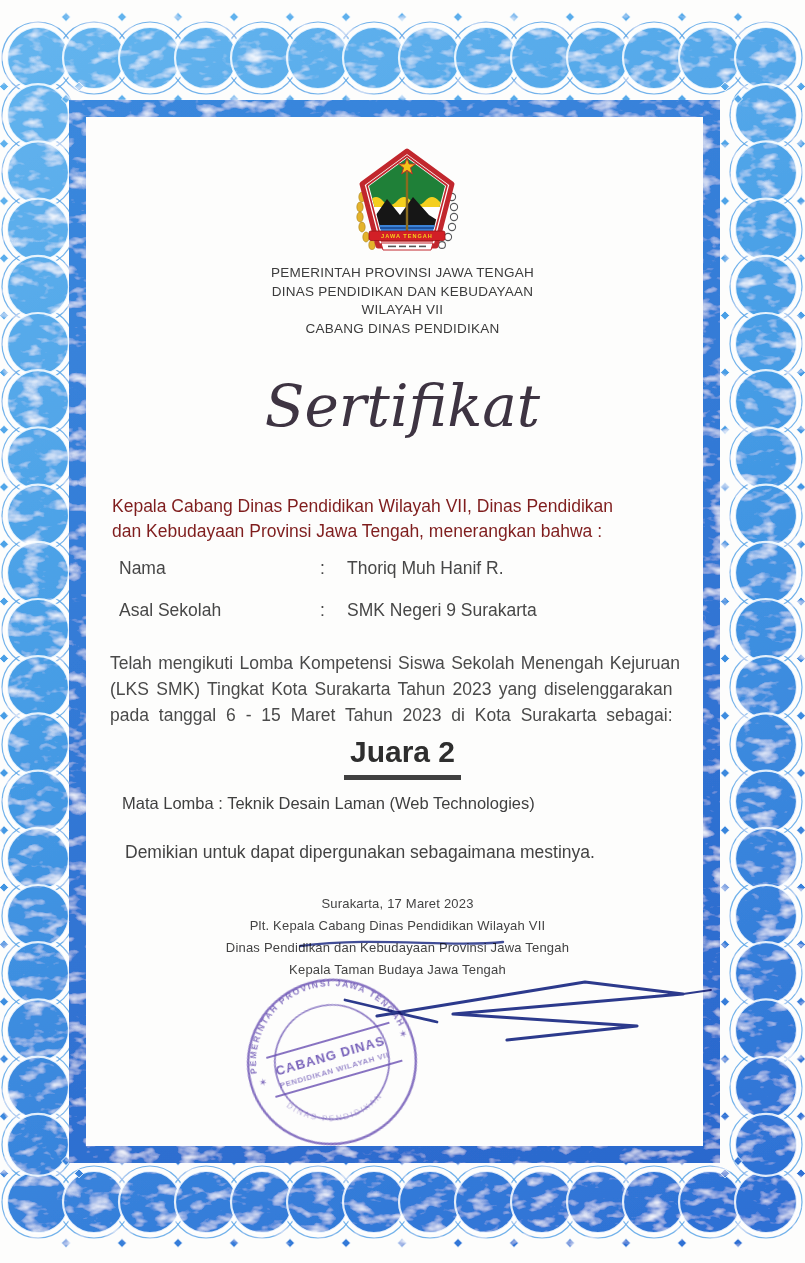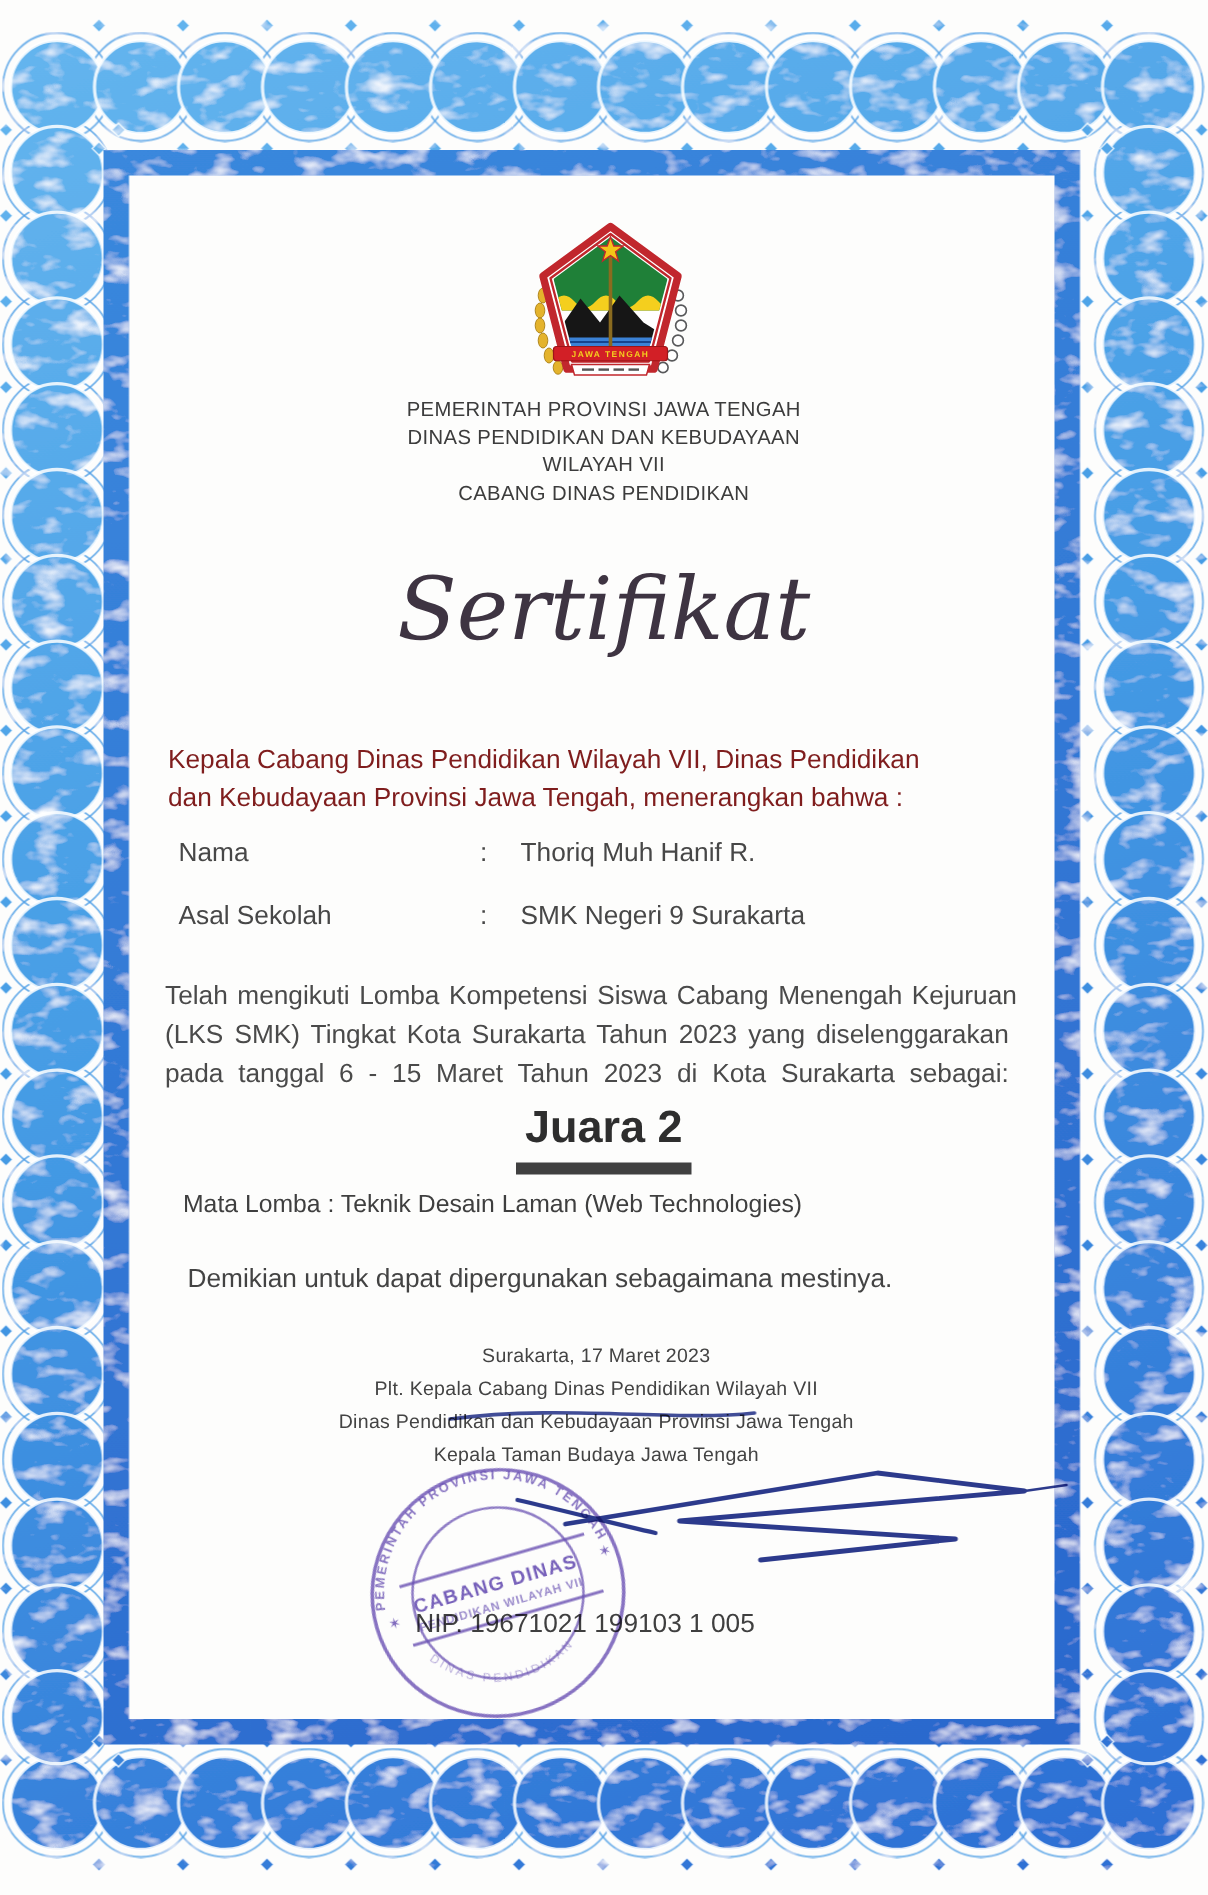--- a/index.html
+++ b/index.html
@@ -19,21 +19,21 @@
   .field-label{position:absolute;left:119px;text-align:right;}
   .field-colon{position:absolute;left:320px;}
   .field-value{position:absolute;left:347px;}
   .row-nama{top:558px;}
   .row-sekolah{top:600px;}
   .body-par{left:110px;top:650px;width:586px;font-size:17.5px;line-height:26px;color:#4a4a4a;}
   .body-par .l1{word-spacing:1.5px;}
   .body-par .l2{word-spacing:2.5px;}
   .body-par .l3{word-spacing:5px;}
   .award{left:0;right:0;top:735px;text-align:center;font-size:30px;font-weight:bold;color:#2e2e2e;}
-  .award span{display:inline-block;border-bottom:8px solid #404040;padding:0 6px 6px 6px;}
+  .award span{display:inline-block;border-bottom:5px solid #404040;padding:0 6px 6px 6px;}
   .category{left:122px;top:794px;font-size:16.5px;color:#3f3f3f;}
   .closing{left:125px;top:842px;font-size:17.5px;color:#434343;}
   .sig-block{left:0;right:10px;top:893px;text-align:center;font-size:13px;line-height:22px;
     color:#434343;letter-spacing:.2px;}
   .signer{left:0;right:25px;top:1071px;text-align:center;font-size:17.5px;line-height:22px;color:#3f3f3f;}
   .stamp-svg{left:232px;top:968px;width:206px;height:184px;mix-blend-mode:multiply;}
   .sign-svg{left:285px;top:930px;width:430px;height:140px;mix-blend-mode:multiply;}
   #border-svg{left:0;top:0;width:805px;height:1263px;}
 </style>
 </head>
@@ -403,41 +403,40 @@
   <span class="field-colon">:</span>
   <span class="field-value">Thoriq Muh Hanif R.</span>
 </div>
 <div class="abs field-row row-sekolah">
   <span class="field-label">Asal Sekolah</span>
   <span class="field-colon">:</span>
   <span class="field-value">SMK Negeri 9 Surakarta</span>
 </div>
 
 <div class="abs body-par">
-  <div class="l1">Telah mengikuti Lomba Kompetensi Siswa Cabang Menengah Kejuruan</div>
+  <div class="l1">Telah mengikuti Lomba Kompetensi Siswa Sekolah Menengah Kejuruan</div>
   <div class="l2">(LKS SMK) Tingkat Kota Surakarta Tahun 2023 yang diselenggarakan</div>
   <div class="l3">pada tanggal 6 - 15 Maret Tahun 2023 di Kota Surakarta sebagai:</div>
 </div>
 
 <div class="abs award">
   <span>Juara 2</span>
 </div>
 
 <div class="abs category">Mata Lomba : Teknik Desain Laman (Web Technologies)</div>
 <div class="abs closing">Demikian untuk dapat dipergunakan sebagaimana mestinya.</div>
 
 <div class="abs sig-block">
   <div>Surakarta, 17 Maret 2023</div>
   <div>Plt. Kepala Cabang Dinas Pendidikan Wilayah VII</div>
   <div>Dinas Pendidikan dan Kebudayaan Provinsi Jawa Tengah</div>
   <div>Kepala Taman Budaya Jawa Tengah</div>
 </div>
 
 <div class="abs signer">
-  <div>NIP. 19671021 199103 1 005</div>
 </div>
 
 <svg class="abs stamp-svg" viewBox="0 0 206 184" xmlns="http://www.w3.org/2000/svg">
   <defs>
     <path id="arcT" d="M 24,94 A 76,76 0 0 1 176,94"></path>
     <path id="arcB" d="M 34,106 A 70,70 0 0 0 166,106"></path>
     <filter id="inkblur">
         <feGaussianBlur stdDeviation="0.45"></feGaussianBlur>
       </filter>
   </defs>

